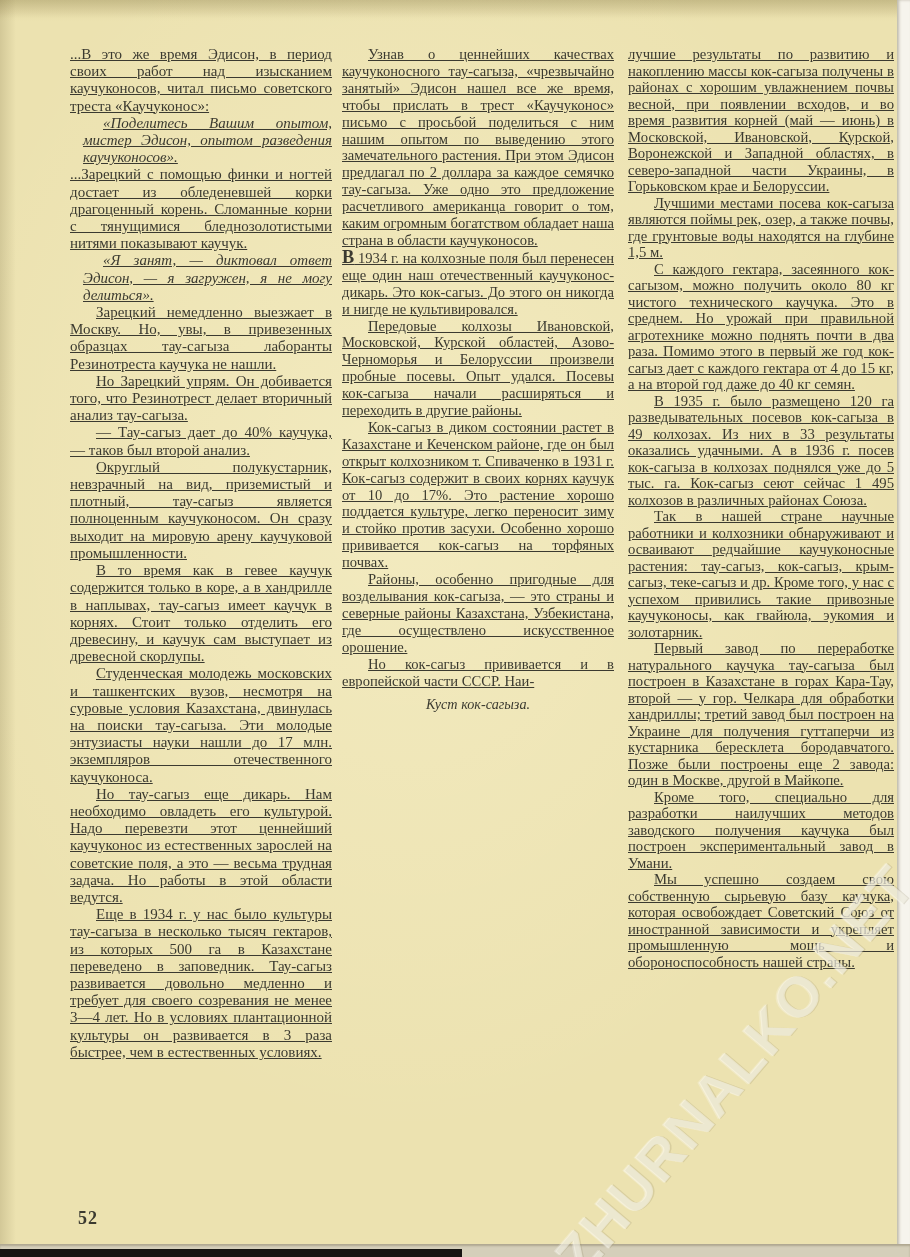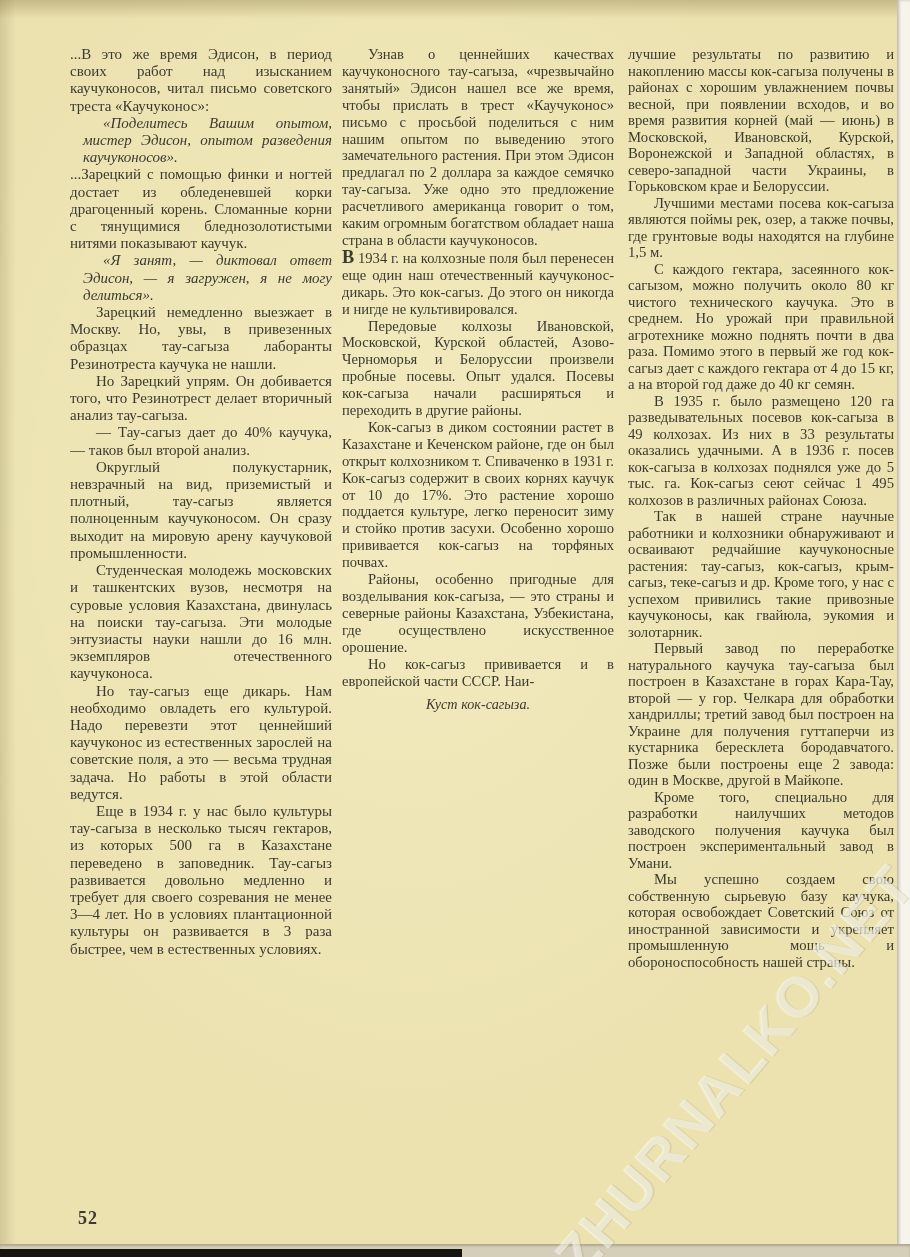--- a/index.html
+++ b/index.html
@@ -20,21 +20,21 @@
        background:#f6f4ed;box-shadow:inset 2px 0 3px rgba(90,80,50,0.35);}
   .strip-bottom{position:absolute;left:0;bottom:0;width:100%;height:13px;
        background:#d5cfba;box-shadow:inset 0 2px 2px rgba(90,80,50,0.3);}
   .bar-bottom-black{position:absolute;left:0;bottom:0;width:462px;height:8px;background:#161512;}
 
   .col{position:absolute;top:46px;color:#3b3a30;text-align:justify;overflow:hidden;}
   .col1{left:70px;width:262px;height:1156px;font-size:15px;line-height:17.2px;}
   .col2{left:342px;width:272px;height:1211px;font-size:14.6px;line-height:16.9px;
         display:flex;flex-direction:column;align-items:center;}
   .col3{left:628px;width:266px;height:1160px;font-size:14.7px;line-height:16.5px;}
-  .p{margin:0;text-indent:26px;}
+  .p{margin:0;text-indent:26px;text-decoration:underline;}
   .p.noindent{text-indent:0;}
   .p.quote{font-style:italic;padding-left:13px;text-indent:20px;}
   .lead-cap{font-weight:bold;font-size:1.25em;}
   .caption{margin:7px 0 3px;text-align:center;font-style:italic;font-size:14.2px;flex:none;}
   .illustration{flex:1;position:relative;background:
         linear-gradient(180deg,#ebe6c2 0,#ece7c1 60%,#e8e2ba 100%);
         box-shadow:inset 0 0 18px rgba(120,105,60,0.12);}
   .illustration svg{position:absolute;left:0;bottom:0;width:100%;height:100%;}
 
   .page-number{position:absolute;left:78px;top:1208px;font-size:18px;font-weight:bold;
@@ -57,21 +57,22 @@
 
   <div class="col col1">
     <p class="p noindent">...В это же время Эдисон, в период своих работ над изысканием каучуконосов, читал письмо советского треста «Каучуконос»:</p>
     <p class="p quote">«Поделитесь Вашим опытом, мистер Эдисон, опытом разведения каучуконосов».</p>
     <p class="p noindent">...Зарецкий с помощью финки и ногтей достает из обледеневшей корки драгоценный корень. Сломанные корни с тянущимися бледнозолотистыми нитями показывают каучук.</p>
     <p class="p quote">«Я занят, — диктовал ответ Эдисон, — я загружен, я не могу делиться».</p>
     <p class="p">Зарецкий немедленно выезжает в Москву. Но, увы, в привезенных образцах тау-сагыза лаборанты Резинотреста каучука не нашли.</p>
     <p class="p">Но Зарецкий упрям. Он добивается того, что Резинотрест делает вторичный анализ тау-сагыза.</p>
     <p class="p">— Тау-сагыз дает до 40% каучука, — таков был второй анализ.</p>
     <p class="p">Округлый полукустарник, невзрачный на вид, приземистый и плотный, тау-сагыз является полноценным каучуконосом. Он сразу выходит на мировую арену каучуковой промышленности.</p>
-    <p class="p">Студенческая молодежь московских и ташкентских вузов, несмотря на суровые условия Казахстана, двинулась на поиски тау-сагыза. Эти молодые энтузиасты науки нашли до 16 млн. экземпляров отечественного каучуконоса.</p>
+    <p class="p">В то время как в гевее каучук содержится только в коре, а в хандрилле в наплывах, тау-сагыз имеет каучук в корнях. Стоит только отделить его древесину, и каучук сам выступает из древесной скорлупы.</p>
+    <p class="p">Студенческая молодежь московских и ташкентских вузов, несмотря на суровые условия Казахстана, двинулась на поиски тау-сагыза. Эти молодые энтузиасты науки нашли до 17 млн. экземпляров отечественного каучуконоса.</p>
     <p class="p">Но тау-сагыз еще дикарь. Нам необходимо овладеть его культурой. Надо перевезти этот ценнейший каучуконос из естественных зарослей на советские поля, а это — весьма трудная задача. Но работы в этой области ведутся.</p>
     <p class="p">Еще в 1934 г. у нас было культуры тау-сагыза в несколько тысяч гектаров, из которых 500 га в Казахстане переведено в заповедник. Тау-сагыз развивается довольно медленно и требует для своего созревания не менее 3—4 лет. Но в условиях плантационной культуры он развивается в 3 раза быстрее, чем в естественных условиях.</p>
   </div>
 
   <div class="col col2">
     <p class="p">Узнав о ценнейших качествах каучуконосного тау-сагыза, «чрезвычайно занятый» Эдисон нашел все же время, чтобы прислать в трест «Каучуконос» письмо с просьбой поделиться с ним нашим опытом по выведению этого замечательного растения. При этом Эдисон предлагал по 2 доллара за каждое семячко тау-сагыза. Уже одно это предложение расчетливого американца говорит о том, каким огромным богатством обладает наша страна в области каучуконосов.</p>
     <p class="p noindent"><span class="lead-cap">В</span><span> 1934 г. на колхозные поля был перенесен еще один наш отечественный каучуконос-дикарь. Это кок-сагыз. До этого он никогда и нигде не культивировался.</span></p>
     <p class="p">Передовые колхозы Ивановской, Московской, Курской областей, Азово-Черноморья и Белоруссии произвели пробные посевы. Опыт удался. Посевы кок-сагыза начали расширяться и переходить в другие районы.</p>
     <p class="p">Кок-сагыз в диком состоянии растет в Казахстане и Кеченском районе, где он был открыт колхозником т. Спиваченко в 1931 г. Кок-сагыз содержит в своих корнях каучук от 10 до 17%. Это растение хорошо поддается культуре, легко переносит зиму и стойко против засухи. Особенно хорошо прививается кок-сагыз на торфяных почвах.</p>
     <p class="p">Районы, особенно пригодные для возделывания кок-сагыза, — это страны и северные районы Казахстана, Узбекистана, где осуществлено искусственное орошение.</p>

